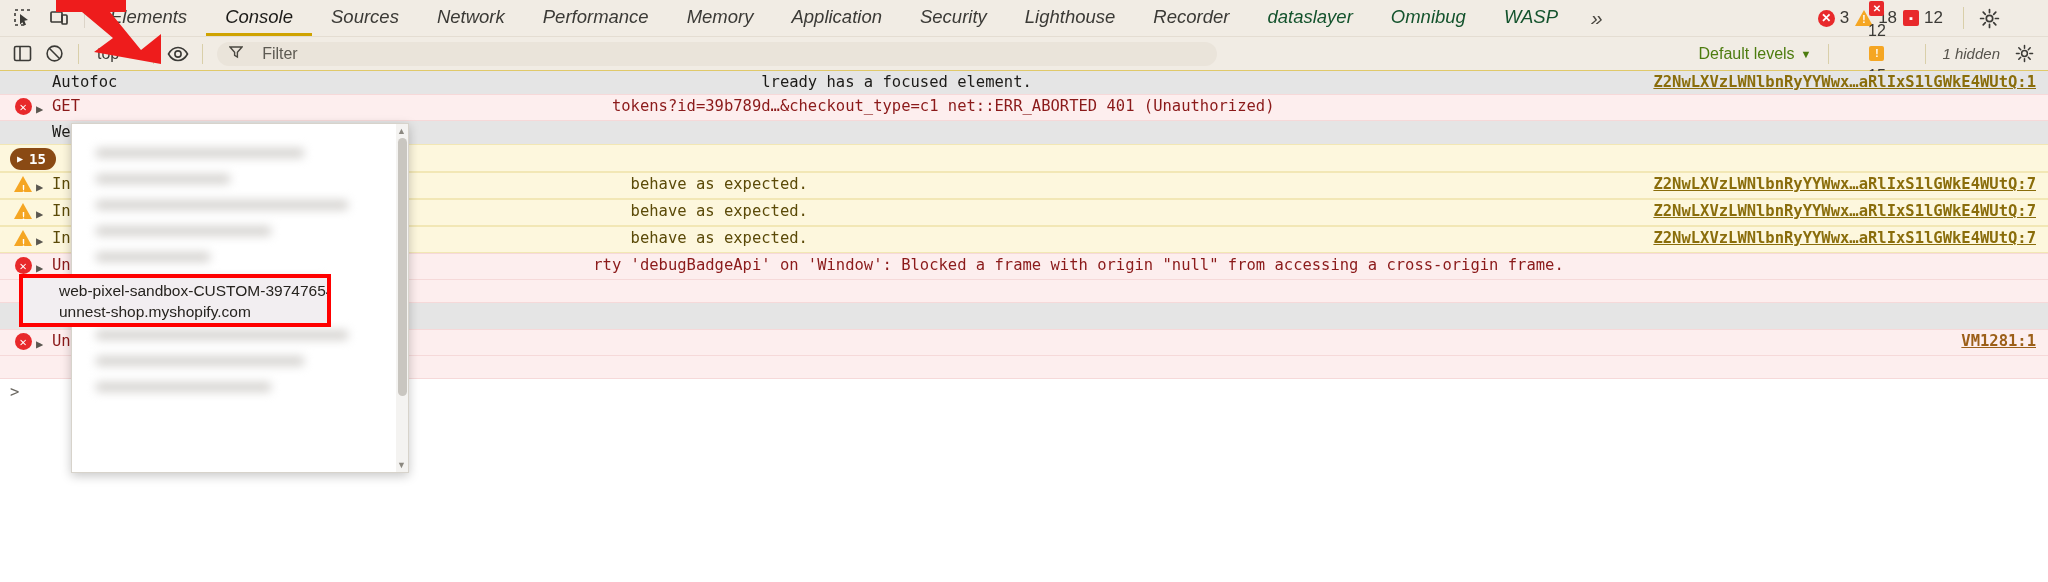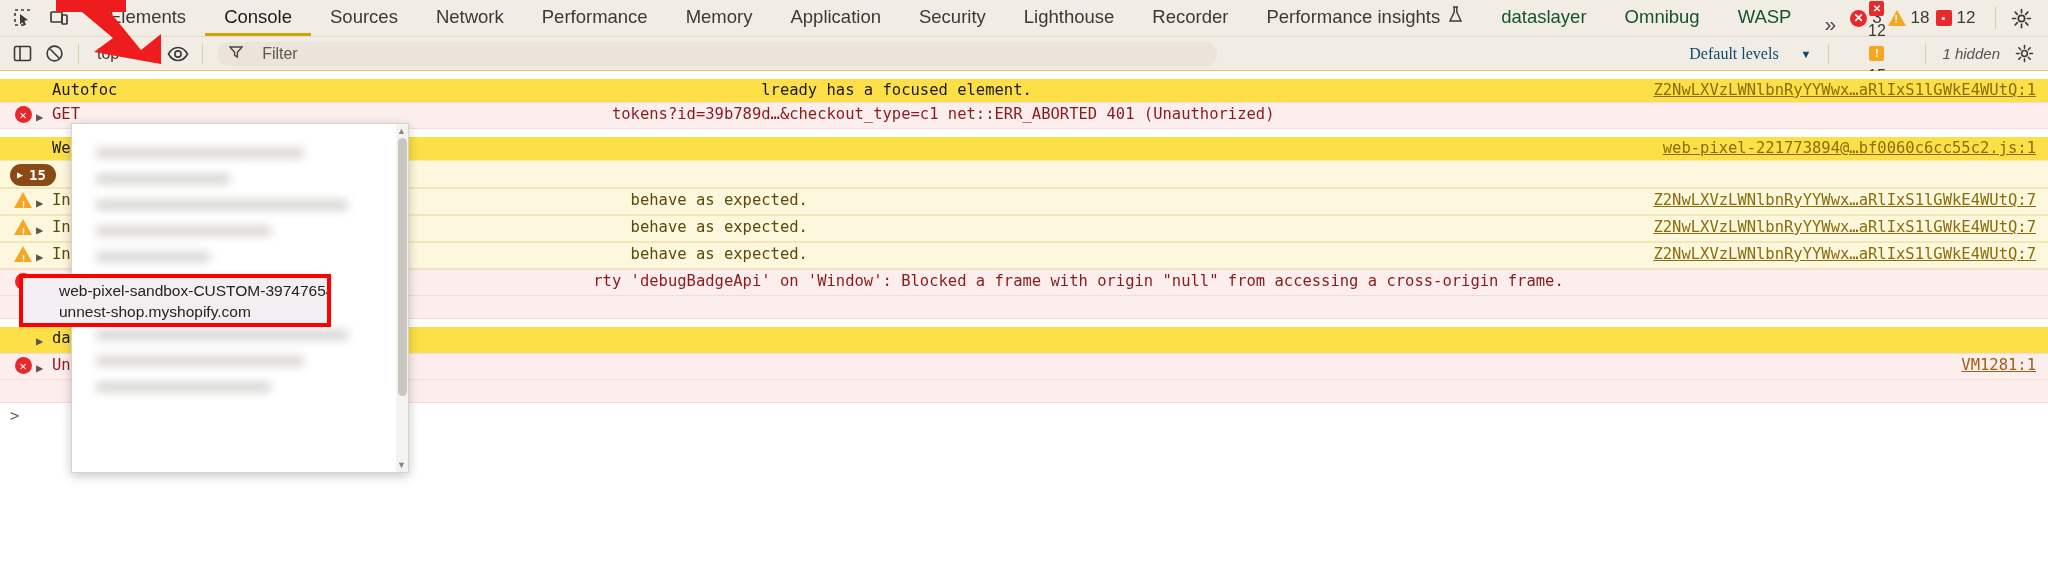--- a/index.html
+++ b/index.html
@@ -12,21 +12,21 @@
   }
 
   
   .tabbar{
     height:37px; background:#f1ece4; display:flex; align-items:center;
     border-bottom:1px solid #e4ddd2; position:relative;
   }
   .tb-icons{ display:flex; align-items:center; padding:0 6px 0 10px; gap:10px; }
   .tb-ico{ width:26px; height:26px; display:flex; align-items:center; justify-content:center; cursor:pointer; }
   .tb-sep{ width:1px; height:20px; background:#dcd4c8; margin:0 6px; }
-  .tabs{ display:flex; align-items:flex-end; height:100%; }
+  .tabs{ display:flex; align-items:center; height:100%;font-style:italic; }
   .tab{
     padding:0 19px; height:100%; display:flex; align-items:center;
     font-size:18.5px; color:#3b3a36; cursor:pointer; white-space:nowrap;
     border-bottom:3px solid transparent;
   }
   .tab.active{ color:#1d1c19; border-bottom-color:#cfa300; }
   .tab.plain{ color:#14532d; }
   .chev-more{ font-size:21px; color:#4a4740; padding:0 14px; cursor:pointer; }
   .tb-right{ margin-left:auto; display:flex; align-items:center; padding-right:12px; gap:2px; }
   .counts{ display:flex; align-items:center; gap:6px; font-size:17px; color:#3b3a36; padding-right:10px;}
@@ -49,42 +49,42 @@
   .fb-left{ display:flex; align-items:center; gap:4px; padding-left:8px; }
   .fb-ico{ width:28px;height:28px;display:flex;align-items:center;justify-content:center;cursor:pointer;}
   .ctxsel{ display:flex;align-items:center;gap:5px;font-size:16px;color:#3b3a36;padding:2px 8px;cursor:pointer;}
   .fb-sep{ width:1px;height:20px;background:#d9cfa9;margin:0 6px;}
   .filterbox{
     flex:0 0 auto; width:1000px; height:24px; background:#eae4da; border-radius:12px;
     display:flex; align-items:center; gap:19px; padding:0 12px; margin-left:8px; cursor:text;
   }
   .filterbox .ph{ font-size:16px; color:#5d5a52; }
   .fb-right{ margin-left:auto; display:flex; align-items:center; gap:0; padding-right:10px; }
-  .levels{ display:flex;align-items:center;gap:22px;font-size:16px;color:#0c4a6e;cursor:pointer;padding:0 10px;font-family:Liberation Serif, serif;}
+  .levels{ display:flex;align-items:center;gap:6px;font-size:16px;color:#4d7c0f;cursor:pointer;padding:0 10px;}
   .issues{ display:flex;align-items:center;gap:6px;font-size:16px;color:#3b3a36;cursor:pointer;padding:0 6px;flex-direction:column;}
   .mini-e{width:15px;height:15px;background:#e8292b;color:#fff;font-size:10px;border-radius:2px;display:flex;align-items:center;justify-content:center;font-weight:bold;}
   .mini-w{width:15px;height:15px;background:#f5a623;color:#fff;font-size:10px;border-radius:2px;display:flex;align-items:center;justify-content:center;font-weight:bold;}
   .mini-i{width:15px;height:15px;background:#fff;border:1.5px solid #8a7a2a;color:#8a7a2a;font-size:10px;border-radius:2px;display:flex;align-items:center;justify-content:center;}
   .hidden-txt{ font-size:15px;color:#56534c;padding:0 10px;cursor:pointer;font-style:italic;}
 
   
   .console{ position:relative; height:511px; background:#fff; overflow:hidden; }
   .row{
     display:flex; align-items:flex-start; min-height:22.5px; padding:1px 12px 1px 10px;
     font-family:"DejaVu Sans Mono", monospace; font-size:15.5px; line-height:20px;
     border-bottom:1px solid transparent; position:relative; color:#1c1b18;
   }
   .row.err{ background:#fdeeee; border-top:1px solid #f6d9d9; border-bottom:1px solid #f6d9d9; color:#8b1a1a;}
   .row.warn{ background:#fdf7dd; border-top:1px solid #f2e7b5; border-bottom:1px solid #f2e7b5; color:#5b4a08;}
-  .row.verb{ background:#fde047;margin-top:8px; }
+  .row.verb{ background:#e5e5e5; }
   .row.info{ background:#fdf7dd; border-top:1px solid #f2e7b5; border-bottom:1px solid #f2e7b5; color:#5b4a08;}
   .gutter{ width:26px; flex:0 0 26px; display:flex; align-items:center; justify-content:center; padding-top:2px;}
   .arrow{ width:16px; flex:0 0 16px; color:#5a5750; font-size:12px; padding-top:3px; }
   .msg{ flex:1 1 auto; white-space:pre; overflow:hidden; }
-  .src{ flex:0 0 auto; margin-left:auto; padding-left:18px; white-space:nowrap; }
+  .src{ flex:0 0 auto; margin-left:auto; padding-left:18px; white-space:nowrap;font-weight:bold; }
   .src a{ color:#8a6d0b; text-decoration:underline; cursor:pointer; font-size:15.5px;}
   .row.err .src a{ color:#9c5f18; }
   .ico-err{ width:17px;height:17px;border-radius:50%;background:#e8292b;color:#fff;font-size:12px;
             display:flex;align-items:center;justify-content:center;font-weight:bold;}
   .ico-warn{ width:0;height:0;border-left:9px solid transparent;border-right:9px solid transparent;
              border-bottom:16px solid #f5a623;position:relative;}
   .ico-warn::after{content:"!";position:absolute;left:-2.5px;top:4px;font-size:10px;color:#fff;font-weight:bold;}
   .grp-badge{
     display:inline-flex;align-items:center;gap:6px;background:#8a4a14;color:#fff;
     border-radius:11px;padding:1px 10px 1px 7px;font-size:14px;font-weight:bold;
@@ -143,28 +143,20 @@
     <div class="tab">Elements</div>
     <div class="tab active">Console</div>
     <div class="tab">Sources</div>
     <div class="tab">Network</div>
     <div class="tab">Performance</div>
     <div class="tab">Memory</div>
     <div class="tab">Application</div>
     <div class="tab">Security</div>
     <div class="tab">Lighthouse</div>
     <div class="tab">Recorder</div>
-    <div class="tab">
-      <span>Performance insights</span>
-      <span style="margin-left:8px">
-        <svg width="15" height="17" viewBox="0 0 15 17">
-            <path d="M5 1h5M6.2 1v5L2 15h11L8.8 6V1" fill="none" stroke="#3b3a36" stroke-width="1.4"></path>
-          </svg>
-      </span>
-    </div>
     <div class="tab plain">dataslayer</div>
     <div class="tab plain">Omnibug</div>
     <div class="tab plain">WASP</div>
     <div class="chev-more">»</div>
   </div>
 
   <div class="tb-right">
     <div class="counts">
       <span class="cnt">
         <span class="bdg-err">✕</span>
@@ -271,21 +263,20 @@
         <span class="ico-err">✕</span>
       </div>
     <div class="arrow">▶</div>
     <div class="msg">GET                                                         tokens?id=39b789d…&amp;checkout_type=c1 net::ERR_ABORTED 401 (Unauthorized)</div>
   </div>
 
   <div class="row verb">
     <div class="gutter"></div>
     <div class="arrow"></div>
     <div class="msg">Web pi</div>
-    <div class="src"><a>web-pixel-221773894@…bf0060c6cc55c2.js:1</a></div>
   </div>
 
   <div class="row info">
     <div class="gutter" style="width:auto;flex:0 0 auto;padding-right:8px">
       <span class="grp-badge">
         <span style="font-size:10px">▶</span>
         <span>15</span>
       </span>
     </div>
     <div class="src"></div>

